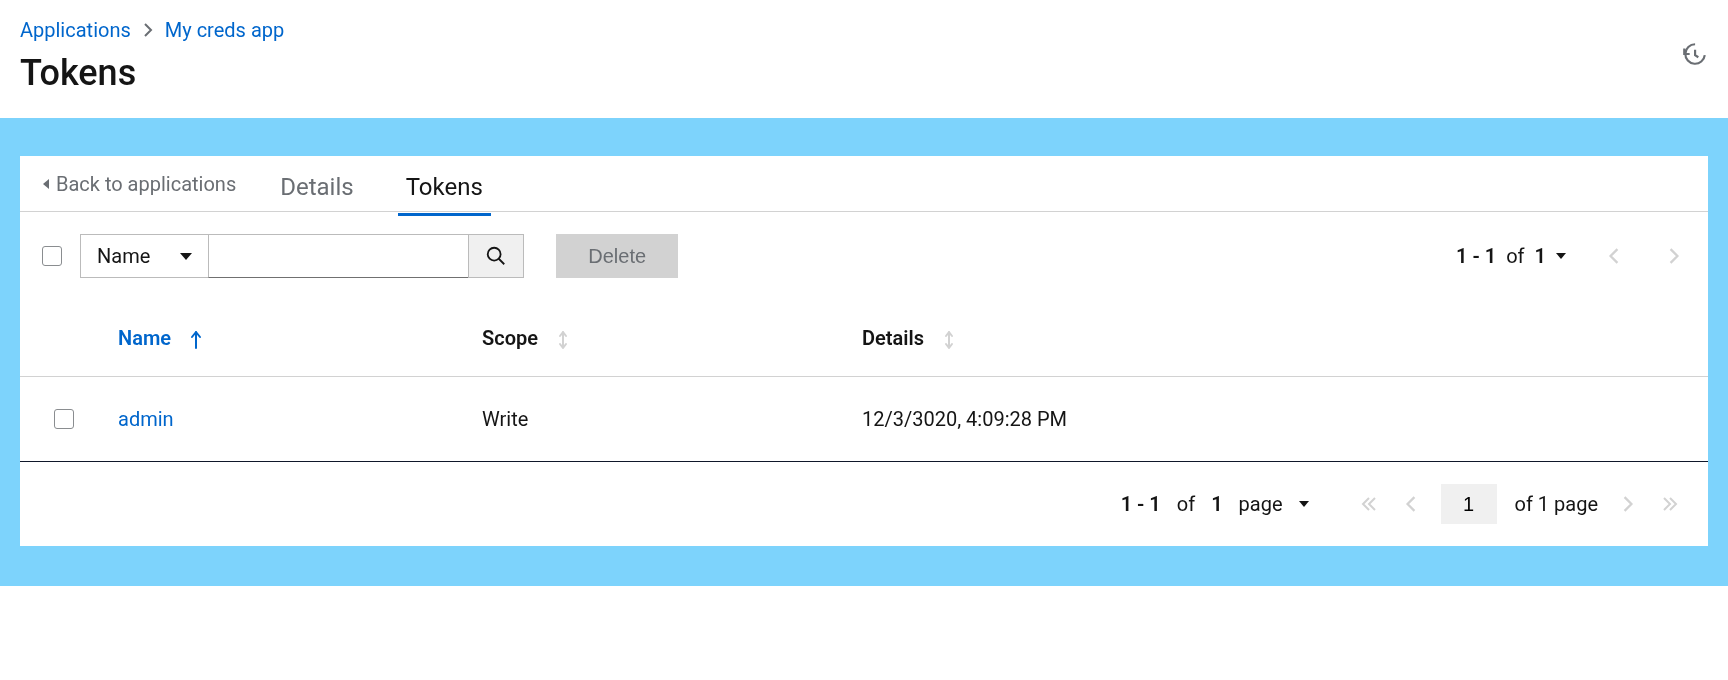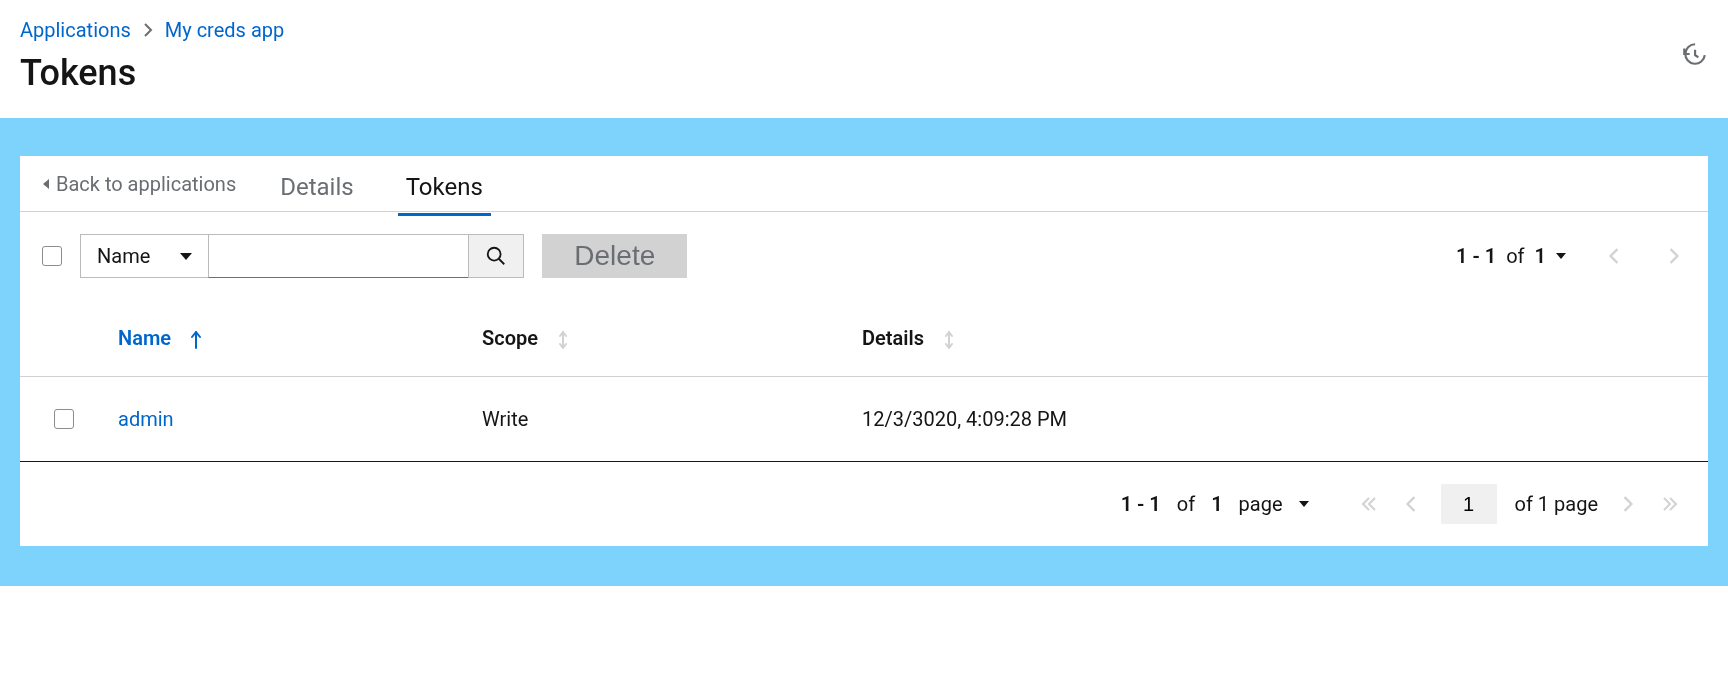--- a/index.html
+++ b/index.html
@@ -28,21 +28,21 @@
 
   
   .toolbar { display:flex; align-items:center; padding: 22px 22px; gap: 18px; }
   .checkbox { width: 20px; height: 20px; border: 1px solid #8a8d90; border-radius: 3px; cursor:pointer; background:#fff; }
   .filter-group { display:flex; align-items:stretch; height: 44px; }
   .filter-dd { display:flex; align-items:center; gap: 30px; border:1px solid #bbb; border-right:none; padding: 0 16px; font-size: 20px; color:#151515; cursor:pointer; }
   .caret-down { width:0; height:0; border-left:6px solid transparent; border-right:6px solid transparent; border-top:7px solid #151515; }
   .caret-down.sm { border-left-width:5px; border-right-width:5px; border-top-width:6px; }
   .filter-input { border:1px solid #bbb; border-right:none; border-bottom:1px solid #707070; width: 260px; padding: 0 10px; font-size: 18px; outline:none; }
   .filter-search { width: 56px; background:#f0f0f0; border:1px solid #bbb; display:flex; align-items:center; justify-content:center; cursor:pointer; }
-  .delete-btn { height: 44px; padding: 0 32px; font-size: 28px; background:#d2d2d2; color:#6a6e73; border:none; cursor:default; }
+  .delete-btn { margin-left: 14px; height: 44px; padding: 0 32px; font-size: 20px; background:#d2d2d2; color:#6a6e73; border:none; cursor:default; }
   .spacer { flex: 1; }
   .topcount { display:flex; align-items:center; gap: 10px; font-size: 20px; }
   .topcount .bold { font-weight: 600; }
   .page-nav { color:#d2d2d2; width:24px; height:24px; display:flex; align-items:center; justify-content:center; cursor:pointer; margin-left:18px; }
 
   
   table { width:100%; border-collapse: collapse; }
   thead th { text-align:left; font-size: 20px; font-weight:600; padding: 26px 12px; border-bottom:1px solid #d2d2d2; }
   thead th.check-col { width: 70px; padding-left:34px; }
   th.sortable { cursor:pointer; }

